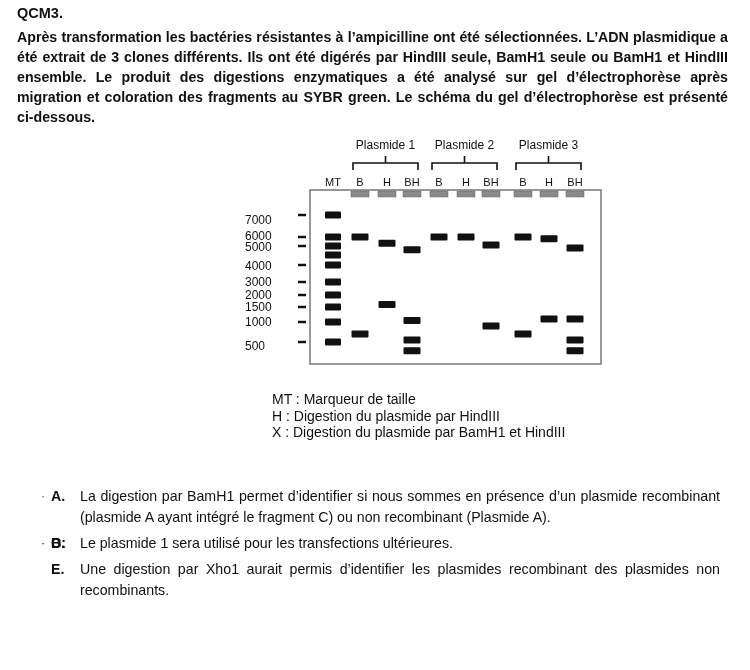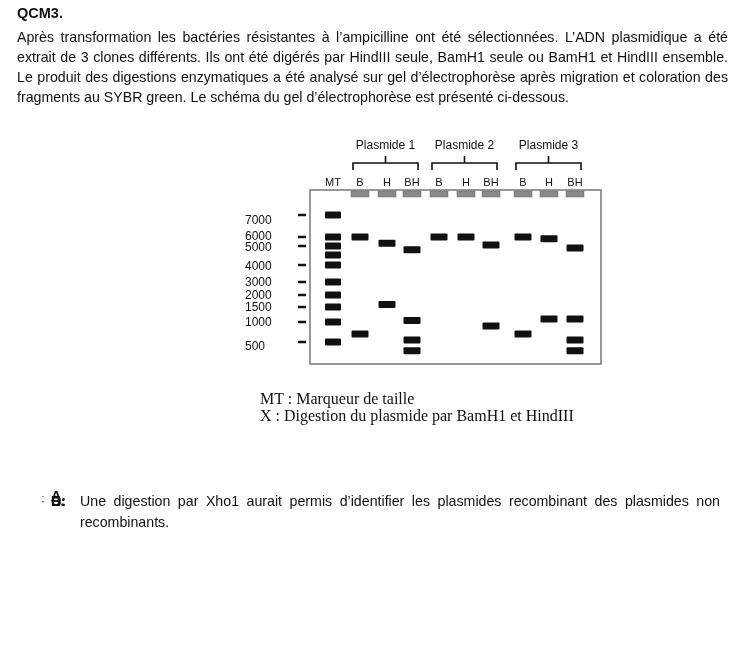--- a/index.html
+++ b/index.html
@@ -6,28 +6,28 @@
     body {
       width: 750px; height: 670px; position: relative; overflow: hidden;
       font-family: "Liberation Sans", sans-serif; color: #111;
     }
     .title {
       position: absolute; left: 17px; top: 5px;
       font-weight: bold; font-size: 14.5px; letter-spacing: 0; text-align: right;
     }
     .intro {
       position: absolute; left: 17px; top: 27px; width: 711px;
-      font-weight: normal; font-size: 14.2px; line-height: 20px;
+      font-weight: bold; font-size: 14.2px; line-height: 20px;
       text-align: justify; text-align-last: left;
     }
     .gel-wrap { position: absolute; left: 0; top: 0; width: 594px; height: 480px; }
     svg text { font-family: "Liberation Sans", sans-serif; }
     .legend {
-      position: absolute; left: 260px; top: 391px;
-      font-size: 16px; line-height: 16.5px; color: #111; font-family: Liberation Serif, serif;
+      position: absolute; left: 272px; top: 391px;
+      font-size: 14px; line-height: 16.5px; color: #111;
     }
     .options {
       position: absolute; left: 0; top: 486px; width: 750px;
     }
     .opt {
       position: relative; padding-left: 80px; width: 640px;
       font-size: 14.2px; line-height: 21px; margin-bottom: 5px;
       text-align: justify; text-align-last: left;
     }
     .opt .letter {
@@ -117,38 +117,41 @@
       <rect x="540.5" y="315.5" width="17" height="7" rx="1" fill="#111111"></rect>
       <rect x="566.5" y="244.4" width="17" height="7" rx="1" fill="#111111"></rect>
       <rect x="566.5" y="315.5" width="17" height="7" rx="1" fill="#111111"></rect>
       <rect x="566.5" y="336.5" width="17" height="7" rx="1" fill="#111111"></rect>
       <rect x="566.5" y="347.3" width="17" height="7" rx="1" fill="#111111"></rect>
     </svg>
 </div>
 
 <div class="legend">
   <div>MT : Marqueur de taille</div>
+  <div>H : Digestion du plasmide par HindIII</div>
   <div>X : Digestion du plasmide par BamH1 et HindIII</div>
 </div>
 
 <div class="options">
   <div class="opt">
     <span class="mark">·</span>
     <span class="letter">A.</span>
+    <span>La digestion par BamH1 permet d’identifier si nous sommes en présence d’un plasmide recombinant (plasmide A ayant intégré le fragment C) ou non recombinant (Plasmide A).</span>
   </div>
   <div class="opt">
     <span class="mark">·</span>
     <span class="letter">B.</span>
   </div>
   <div class="opt">
     <span class="mark">·</span>
     <span class="letter">C.</span>
   </div>
   <div class="opt">
     <span class="mark"></span>
     <span class="letter">D:</span>
+    <span>Le plasmide 1 sera utilisé pour les transfections ultérieures.</span>
   </div>
   <div class="opt">
     <span class="mark"></span>
     <span class="letter">E.</span>
     <span>Une digestion par Xho1 aurait permis d’identifier les plasmides recombinant des plasmides non recombinants.</span>
   </div>
 </div>
 
 </body></html>

